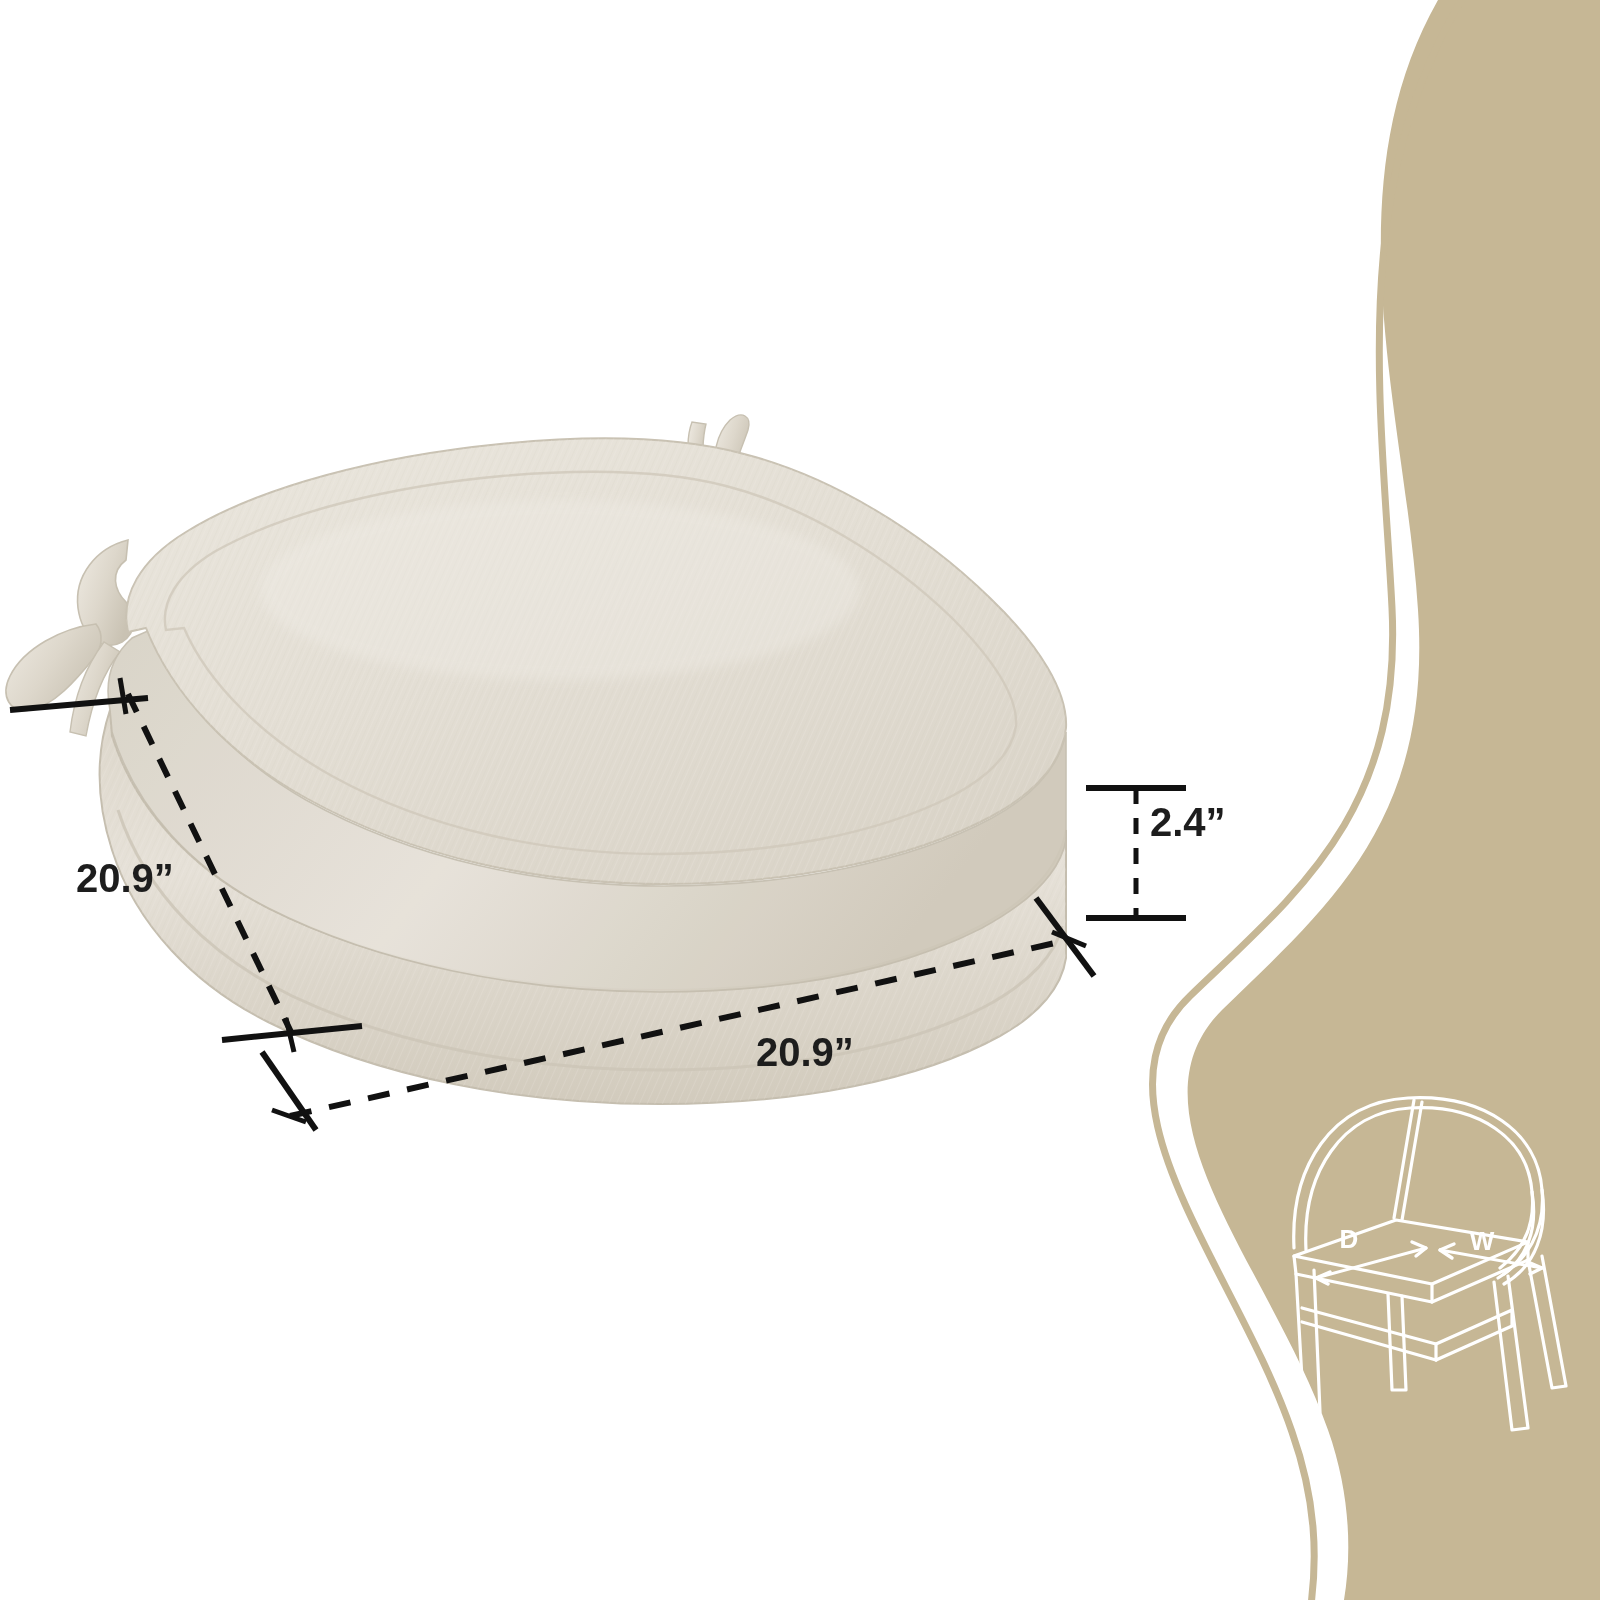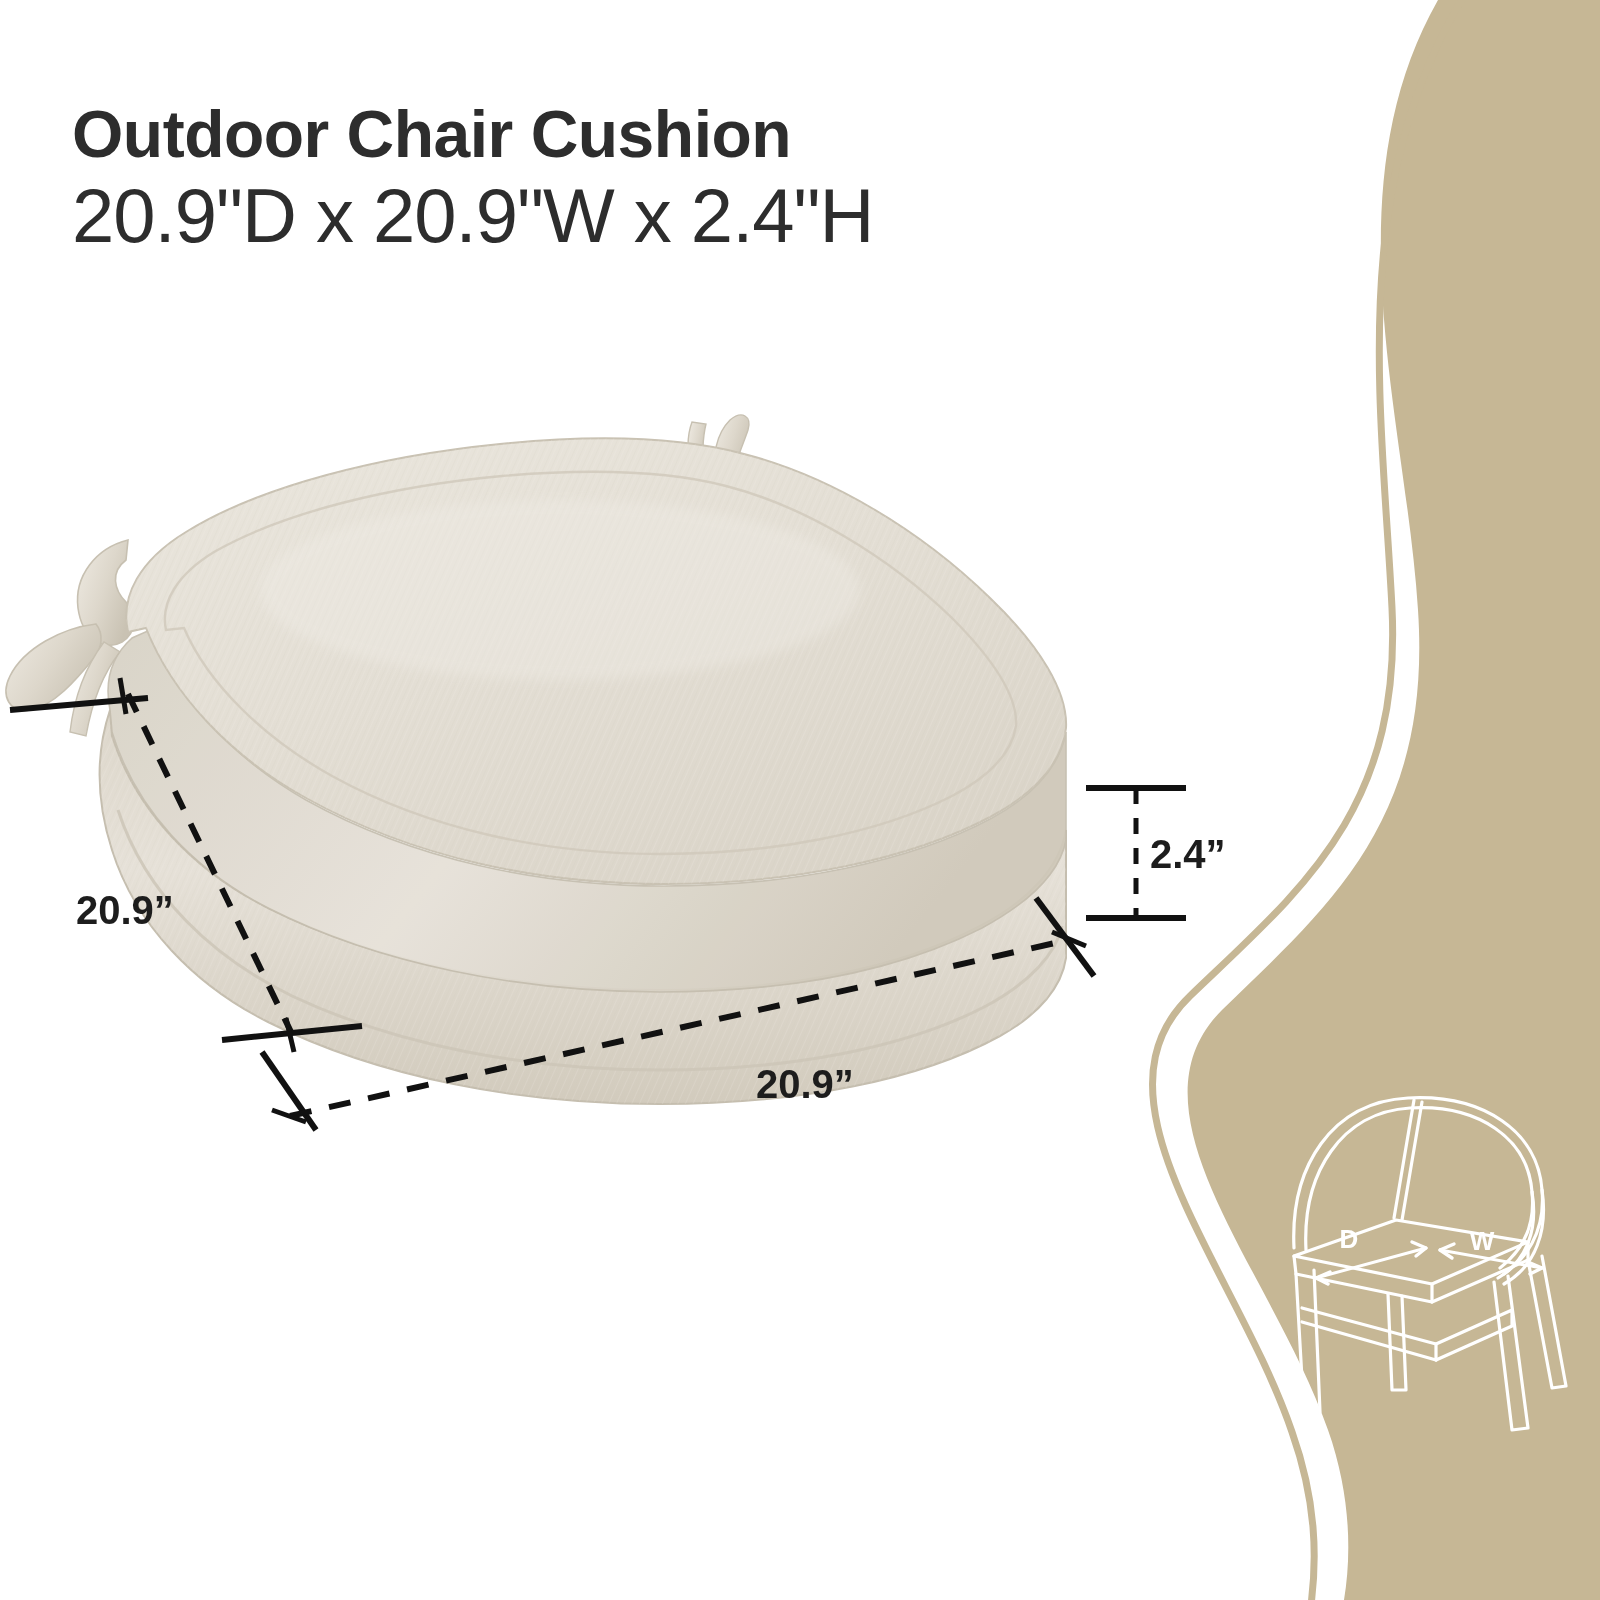--- a/index.html
+++ b/index.html
@@ -79,21 +79,20 @@
     height: 780px;
   }
 
   
   .dim-label {
     position: absolute;
     font-family: "Liberation Sans", sans-serif;
     font-weight: bold;
     color: #1d1d1d;
     white-space: nowrap;
-    margin-top: 32px;
   }
   .dim-depth {
     left: 76px;
     top: 856px;
     font-size: 40px;
   }
   .dim-width {
     left: 756px;
     top: 1030px;
     font-size: 40px;
@@ -128,24 +127,20 @@
              C 1350 1492, 1352 1552, 1344 1600
              L 1600 1600 Z" fill="#c6b795"></path>
 
     <path d="M 1468 -10
              C 1346 180, 1382 410, 1392 608
              C 1402 812, 1298 892, 1190 996
              C 1082 1100, 1236 1268, 1292 1432
              C 1316 1500, 1318 1558, 1310 1612" fill="none" stroke="#c6b795" stroke-width="7"></path>
   </svg>
 
-  <div class="title-block">
-    <div class="title-main">Outdoor Chair Cushion</div>
-    <div class="title-dims">20.9"D x 20.9"W x 2.4"H</div>
-  </div>
 
   <svg class="product-area" viewBox="0 0 1300 780" width="1300" height="780">
     <defs>
 
       <linearGradient id="topFace" x1="0.15" y1="0" x2="0.85" y2="1">
         <stop offset="0%" stop-color="#e9e5dc"></stop>
         <stop offset="45%" stop-color="#e3ded4"></stop>
         <stop offset="100%" stop-color="#d9d3c7"></stop>
       </linearGradient>
       <linearGradient id="sideFace" x1="0" y1="0" x2="0" y2="1">

